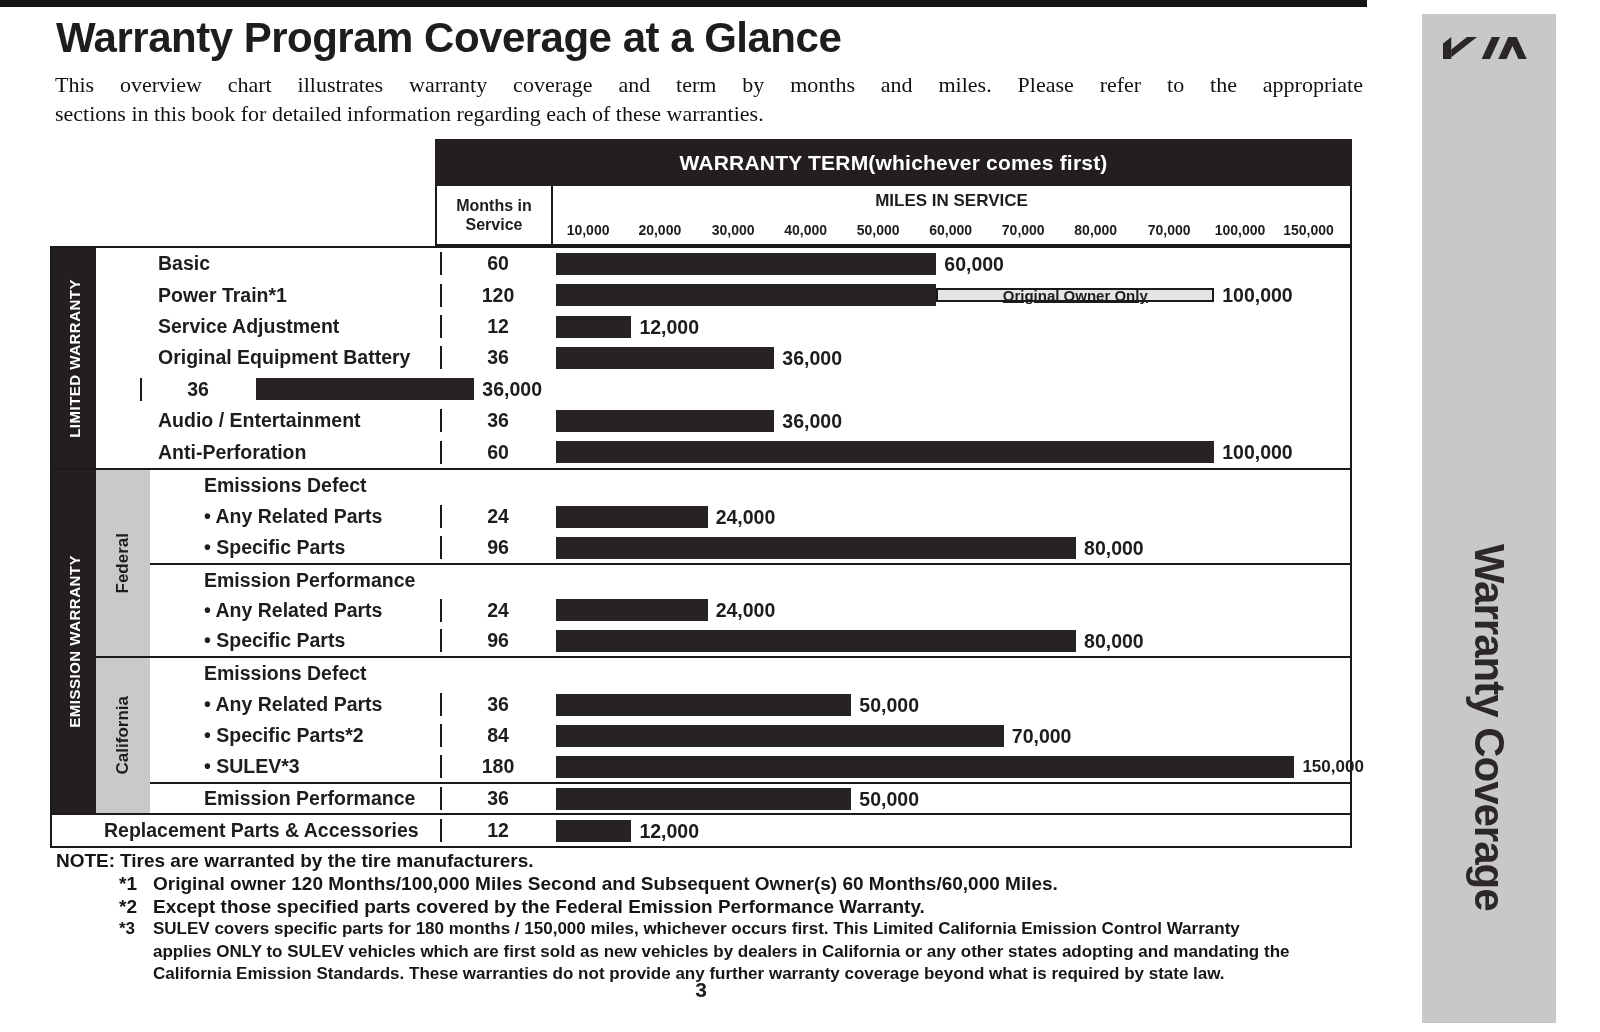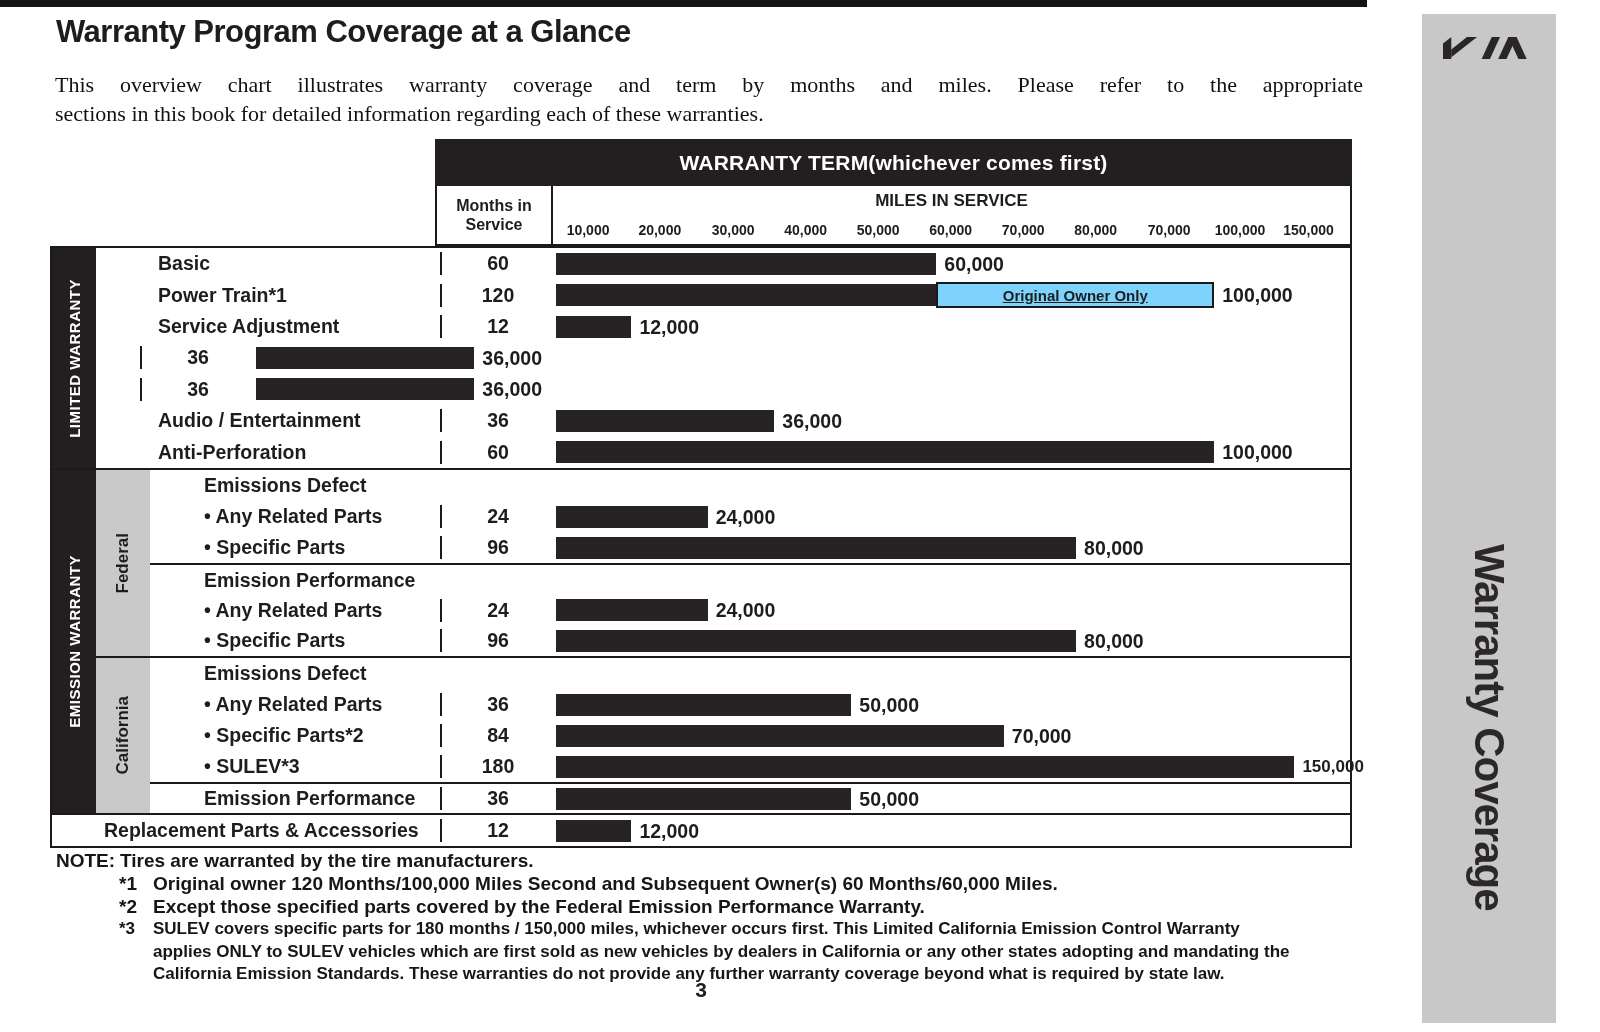--- a/index.html
+++ b/index.html
@@ -1,21 +1,21 @@
 <!DOCTYPE html>
 <html><head>
 <meta charset="utf-8">
 <style>
   html,body{margin:0;padding:0;background:#ffffff;}
   #canvas{position:relative;width:1600px;height:1032px;background:#ffffff;overflow:hidden;
           font-family:"Liberation Sans",sans-serif;color:#1d1d1d;}
 
   .topstrip{position:absolute;left:0;top:0;width:1367px;height:7px;background:#151314;}
 
-  .title{position:absolute;left:56px;top:14px;font-size:31px;font-weight:bold;letter-spacing:-.5px;white-space:nowrap;}
+  .title{position:absolute;left:56px;top:14px;font-size:42px;font-weight:bold;letter-spacing:-.5px;white-space:nowrap;}
 
   .intro{position:absolute;left:55px;top:70px;width:1308px;font-family:"Liberation Serif",serif;
          font-size:22px;line-height:29px;color:#121212;}
   .intro .l1{text-align:justify;text-align-last:justify;}
 
   .header-bar{position:absolute;left:435px;top:139px;width:917px;height:47px;background:#231f20;
               color:#fff;display:flex;align-items:center;justify-content:center;
               font-size:21px;font-weight:bold;letter-spacing:.2px;box-sizing:border-box;}
 
   .subheader{position:absolute;left:435px;top:186px;width:917px;height:60px;box-sizing:border-box;
@@ -39,21 +39,21 @@
   .cell.label{flex:1;font-weight:bold;font-size:19.5px;white-space:nowrap;}
   .pad-lim{padding-left:18px;}
   .pad-emi{padding-left:10px;}
   .pad-rep{padding-left:8px;}
   .cell.months{width:114px;border-left:2.5px solid #1a1a1a;justify-content:center;
                font-weight:bold;font-size:19.5px;flex:none;}
   .cell.barsc{width:796px;border-left:2.5px solid #1a1a1a;position:relative;flex:none;}
   .bar{position:absolute;left:0;top:50%;transform:translateY(-50%);height:22px;background:#272324;}
   .mileslbl{position:absolute;top:50%;transform:translateY(-50%);font-weight:bold;font-size:19.5px;white-space:nowrap;}
   .mileslbl.edge{font-size:17px;}
-  .ownerbox{position:absolute;top:50%;transform:translateY(-50%);height:26px;background:#7dd3fc;
+  .ownerbox{position:absolute;top:50%;transform:translateY(-50%);height:14px;background:#e5e5e5;
             border:2.5px solid #1a1a1a;box-sizing:border-box;display:flex;align-items:center;justify-content:center;
             font-size:15px;font-weight:bold;text-decoration:underline;white-space:nowrap;}
   .subgroups{flex:1;display:flex;flex-direction:column;}
   .subgroup{display:flex;box-sizing:border-box;}
   .subgroup.bt{border-top:2px solid #1a1a1a;}
   .subcol{width:54px;background:#c9c9c9;display:flex;align-items:center;justify-content:center;flex:none;}
   .subcol span{writing-mode:vertical-rl;transform:rotate(180deg);font-weight:bold;font-size:17px;color:#1d1d1d;}
   .blocks{flex:1;display:flex;flex-direction:column;border-radius:21px;}
   .block{display:flex;flex-direction:column;box-sizing:border-box;}
   .block.bt{border-top:2px solid #1a1a1a;}
@@ -138,20 +138,21 @@
           </div>
           <div class="row">
             <div class="cell label pad-lim">Service Adjustment</div>
             <div class="cell months">12</div>
             <div class="cell barsc">
               <div class="bar" style="width: 9.5%;"></div>
               <div class="mileslbl" style="left: calc(9.5% + 8px);">12,000</div>
             </div>
           </div>
           <div class="row">
+            <div class="cell label pad-lim">Original Equipment Battery</div>
             <div class="cell months">36</div>
             <div class="cell barsc">
               <div class="bar" style="width: 27.5%;"></div>
               <div class="mileslbl" style="left: calc(27.5% + 8px);">36,000</div>
             </div>
           </div>
           <div class="row">
             <div class="cell months">36</div>
             <div class="cell barsc">
               <div class="bar" style="width: 27.5%;"></div>

